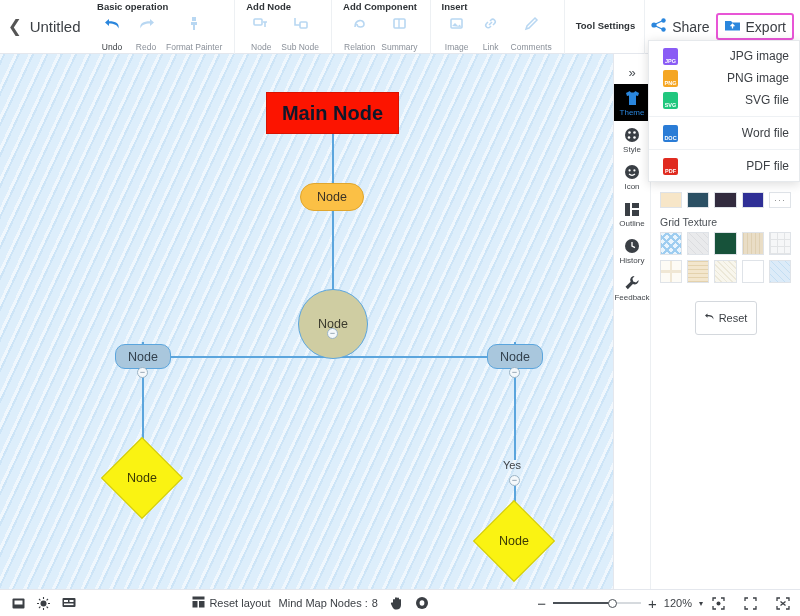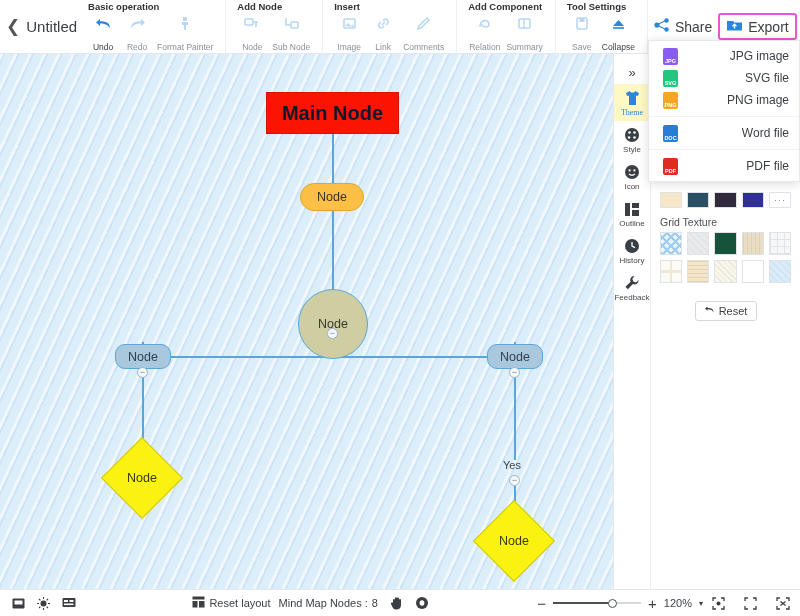--- a/index.html
+++ b/index.html
@@ -129,21 +129,21 @@
   .rail-toggle {
     width: 30px; height: 24px; display: flex;
     align-items: center; justify-content: center;
     color: #4a4f55; font-size: 13px; cursor: pointer;
   }
   .rail-item {
     width: 37px; padding: 5px 0 4px;
     display: flex; flex-direction: column; align-items: center;
     cursor: pointer;
   }
-  .rail-item.active { background: #fef9c3; font-family: Liberation Serif, serif; }
+  .rail-item.active { background: #000000; }
   .rail-item .ic { height: 18px; display: flex; align-items: center; }
   .rail-item .lb { font-size: 8px; color: #44484d; margin-top: 1px; }
   .rail-item.active .lb { color: #2a86dd; }
 
   .theme-panel {
     position: absolute; top: 54px; left: 650px;
     width: 150px; height: 535px;
     background: #ffffff; border-left: 1px solid #eceff2;
     padding: 8px 9px;
   }
@@ -156,21 +156,21 @@
     background: #fff; display: flex; align-items: center;
     justify-content: center; color: #888; font-size: 9px;
     letter-spacing: 1px;
   }
   .sec-title { font-size: 10.5px; color: #4a4f55; margin: 8px 0 4px; }
   .tex-row { display: flex; gap: 5px; margin-bottom: 5px; }
   .tex {
     width: 23px; height: 23px; border: 1px solid #dfe3e8; cursor: pointer;
   }
   .reset-btn {
-    margin: 18px auto 0; width: 62px; height: 20px;
+    margin: 18px auto 0; width: 62px; height: 34px;
     border: 1px solid #d4d8dd; border-radius: 3px;
     background: #fff; display: flex; align-items: center;
     justify-content: center; gap: 4px;
     font-size: 11px; color: #3b3f44; cursor: pointer;
   }
 
   
   .export-menu {
     position: absolute; top: 40px; left: 648px;
     width: 152px; background: #ffffff;
@@ -266,20 +266,43 @@
                 <path d="M3 2 V9 H8" stroke="#b8d7f2" stroke-width="1.6" fill="none"></path>
                 <rect x="8" y="6" width="7" height="6" rx="1" fill="none" stroke="#b8d7f2" stroke-width="1.6"></rect>
               </svg>
           </span>
           <span class="lb">Sub Node</span>
         </div>
       </div>
     </div>
 
     <div class="tgroup">
+      <div class="tgroup-title">Add Component</div>
+      <div class="tgroup-items">
+        <div class="titem">
+          <span class="ic">
+            <svg width="15" height="15" viewBox="0 0 15 15">
+                <path d="M3 11 C3 3 12 3 12 8 C12 12 5 12 5 8" stroke="#b8d7f2" stroke-width="1.6" fill="none"></path>
+              </svg>
+          </span>
+          <span class="lb">Relation</span>
+        </div>
+        <div class="titem">
+          <span class="ic">
+            <svg width="15" height="15" viewBox="0 0 15 15">
+                <rect x="2" y="3" width="11" height="9" rx="1" fill="none" stroke="#b8d7f2" stroke-width="1.6"></rect>
+                <path d="M7 3 V12" stroke="#b8d7f2" stroke-width="1.4"></path>
+              </svg>
+          </span>
+          <span class="lb">Summary</span>
+        </div>
+      </div>
+    </div>
+
+    <div class="tgroup">
       <div class="tgroup-title">Insert</div>
       <div class="tgroup-items">
         <div class="titem">
           <span class="ic">
             <svg width="15" height="15" viewBox="0 0 15 15">
                 <rect x="2" y="3" width="11" height="9" rx="1" fill="none" stroke="#b8d7f2" stroke-width="1.6"></rect>
                 <path d="M3 10 L6 7 L9 10 L11 8.5 L12 11" fill="#b8d7f2"></path>
               </svg>
           </span>
           <span class="lb">Image</span>
@@ -297,64 +320,21 @@
             <svg width="15" height="15" viewBox="0 0 15 15">
                 <path d="M11 2 L13 4 L5 12 L2 13 L3 10 Z" fill="none" stroke="#b8d7f2" stroke-width="1.5"></path>
               </svg>
           </span>
           <span class="lb">Comments</span>
         </div>
       </div>
     </div>
 
     <div class="tgroup">
-      <div class="tgroup-title">Add Component</div>
-      <div class="tgroup-items">
-        <div class="titem">
-          <span class="ic">
-            <svg width="15" height="15" viewBox="0 0 15 15">
-                <path d="M3 11 C3 3 12 3 12 8 C12 12 5 12 5 8" stroke="#b8d7f2" stroke-width="1.6" fill="none"></path>
-              </svg>
-          </span>
-          <span class="lb">Relation</span>
-        </div>
-        <div class="titem">
-          <span class="ic">
-            <svg width="15" height="15" viewBox="0 0 15 15">
-                <rect x="2" y="3" width="11" height="9" rx="1" fill="none" stroke="#b8d7f2" stroke-width="1.6"></rect>
-                <path d="M7 3 V12" stroke="#b8d7f2" stroke-width="1.4"></path>
-              </svg>
-          </span>
-          <span class="lb">Summary</span>
-        </div>
-      </div>
-    </div>
-
-    <div class="tgroup">
       <div class="tgroup-title">Tool Settings</div>
-      <div class="tgroup-items">
-        <div class="titem">
-          <span class="ic">
-            <svg width="14" height="15" viewBox="0 0 14 15">
-                <rect x="2" y="2" width="10" height="11" rx="1.5" fill="none" stroke="#b8d7f2" stroke-width="1.6"></rect>
-                <rect x="4.5" y="2" width="5" height="4" fill="#b8d7f2"></rect>
-              </svg>
-          </span>
-          <span class="lb">Save</span>
-        </div>
-        <div class="titem enabled">
-          <span class="ic">
-            <svg width="17" height="15" viewBox="0 0 17 15">
-                <path d="M8.5 4 L14 10 L3 10 Z" fill="#2a86dd"></path>
-                <path d="M3 12 H14" stroke="#2a86dd" stroke-width="1.6"></path>
-              </svg>
-          </span>
-          <span class="lb">Collapse</span>
-        </div>
-      </div>
     </div>
 
     <div class="spacer"></div>
 
     <div class="share-btn">
       <span>
         <svg width="16" height="14" viewBox="0 0 16 14">
             <circle cx="12.5" cy="2.5" r="2.2" fill="#2a86dd"></circle>
             <circle cx="12.5" cy="11.5" r="2.2" fill="#2a86dd"></circle>
             <circle cx="3" cy="7" r="2.6" fill="#2a86dd"></circle>
@@ -547,30 +527,30 @@
   </div>
 
   <div class="export-menu">
     <div class="export-item">
       <span class="fic" style="background:#8a5cf5;">
         <span>JPG</span>
       </span>
       <span>JPG image</span>
     </div>
     <div class="export-item">
+      <span class="fic" style="background:#f5a623;">
+        <span>PNG</span>
+      </span>
+      <span>PNG image</span>
+    </div>
+    <div class="export-item">
       <span class="fic" style="background:#21c77e;">
         <span>SVG</span>
       </span>
       <span>SVG file</span>
-    </div>
-    <div class="export-item">
-      <span class="fic" style="background:#f5a623;">
-        <span>PNG</span>
-      </span>
-      <span>PNG image</span>
     </div>
 
     <div class="export-sep"></div>
 
     <div class="export-item">
       <span class="fic" style="background:#2a7cd6;">
         <span>DOC</span>
       </span>
       <span>Word file</span>
     </div>

